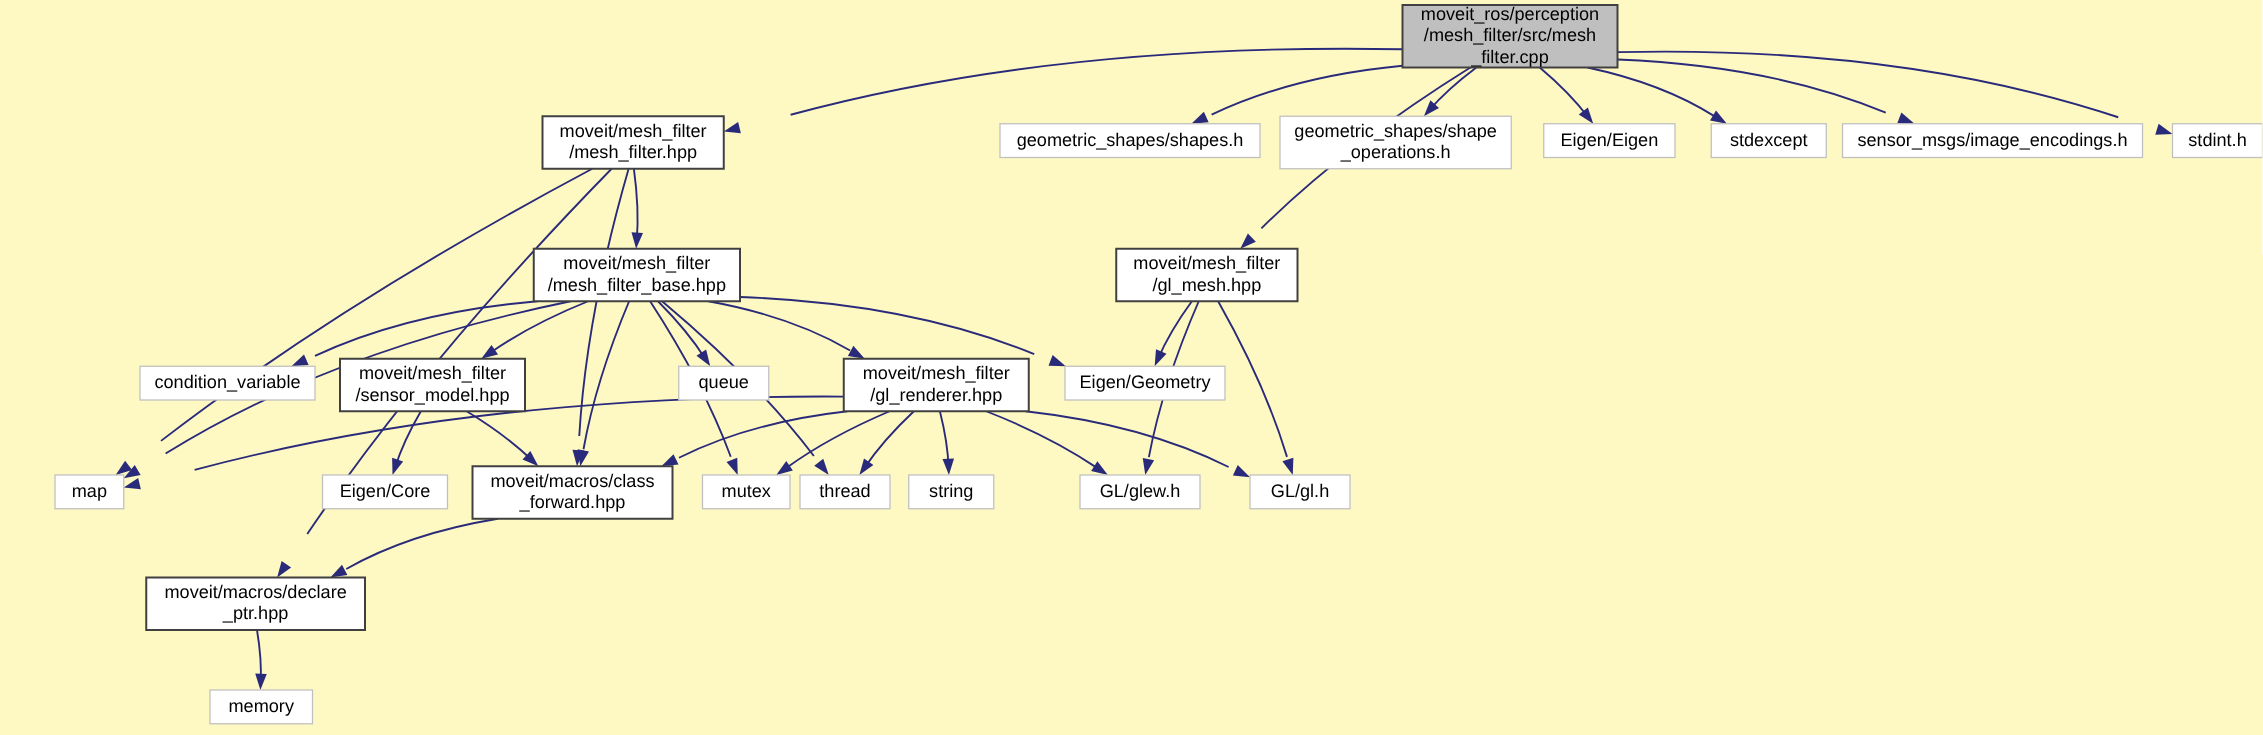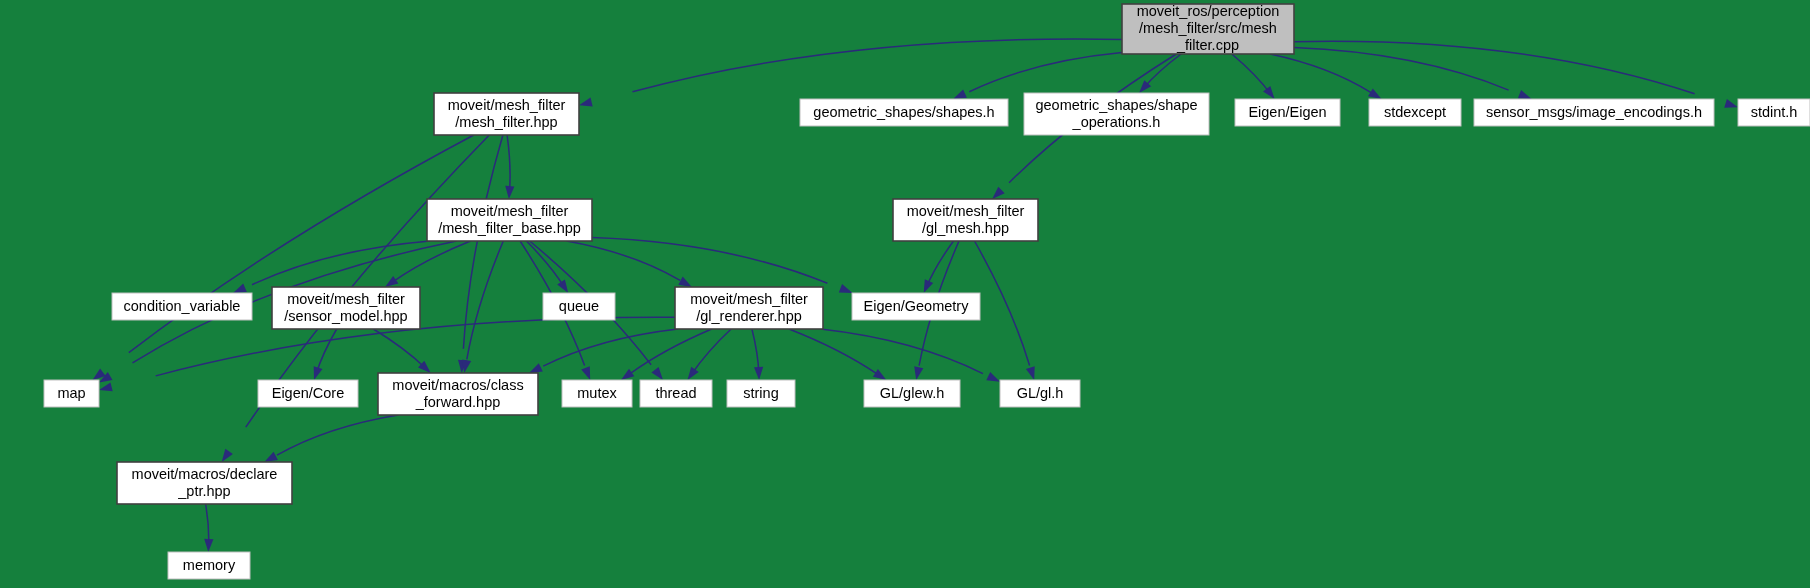--- a/index.html
+++ b/index.html
@@ -4,21 +4,21 @@
 <style>
   html, body {
     margin: 0;
     padding: 0;
     background: #ffffff;
   }
   #graph-root {
     position: relative;
     width: 1810px;
     height: 588px;
-    background: #15803d;
+    background: #fef9c3;
     font-family: "Liberation Sans", sans-serif;
     overflow: hidden;
   }
   svg#graph-svg {
     position: absolute;
     left: 0;
     top: 0;
     width: 1810px;
     height: 588px;
     display: block;

